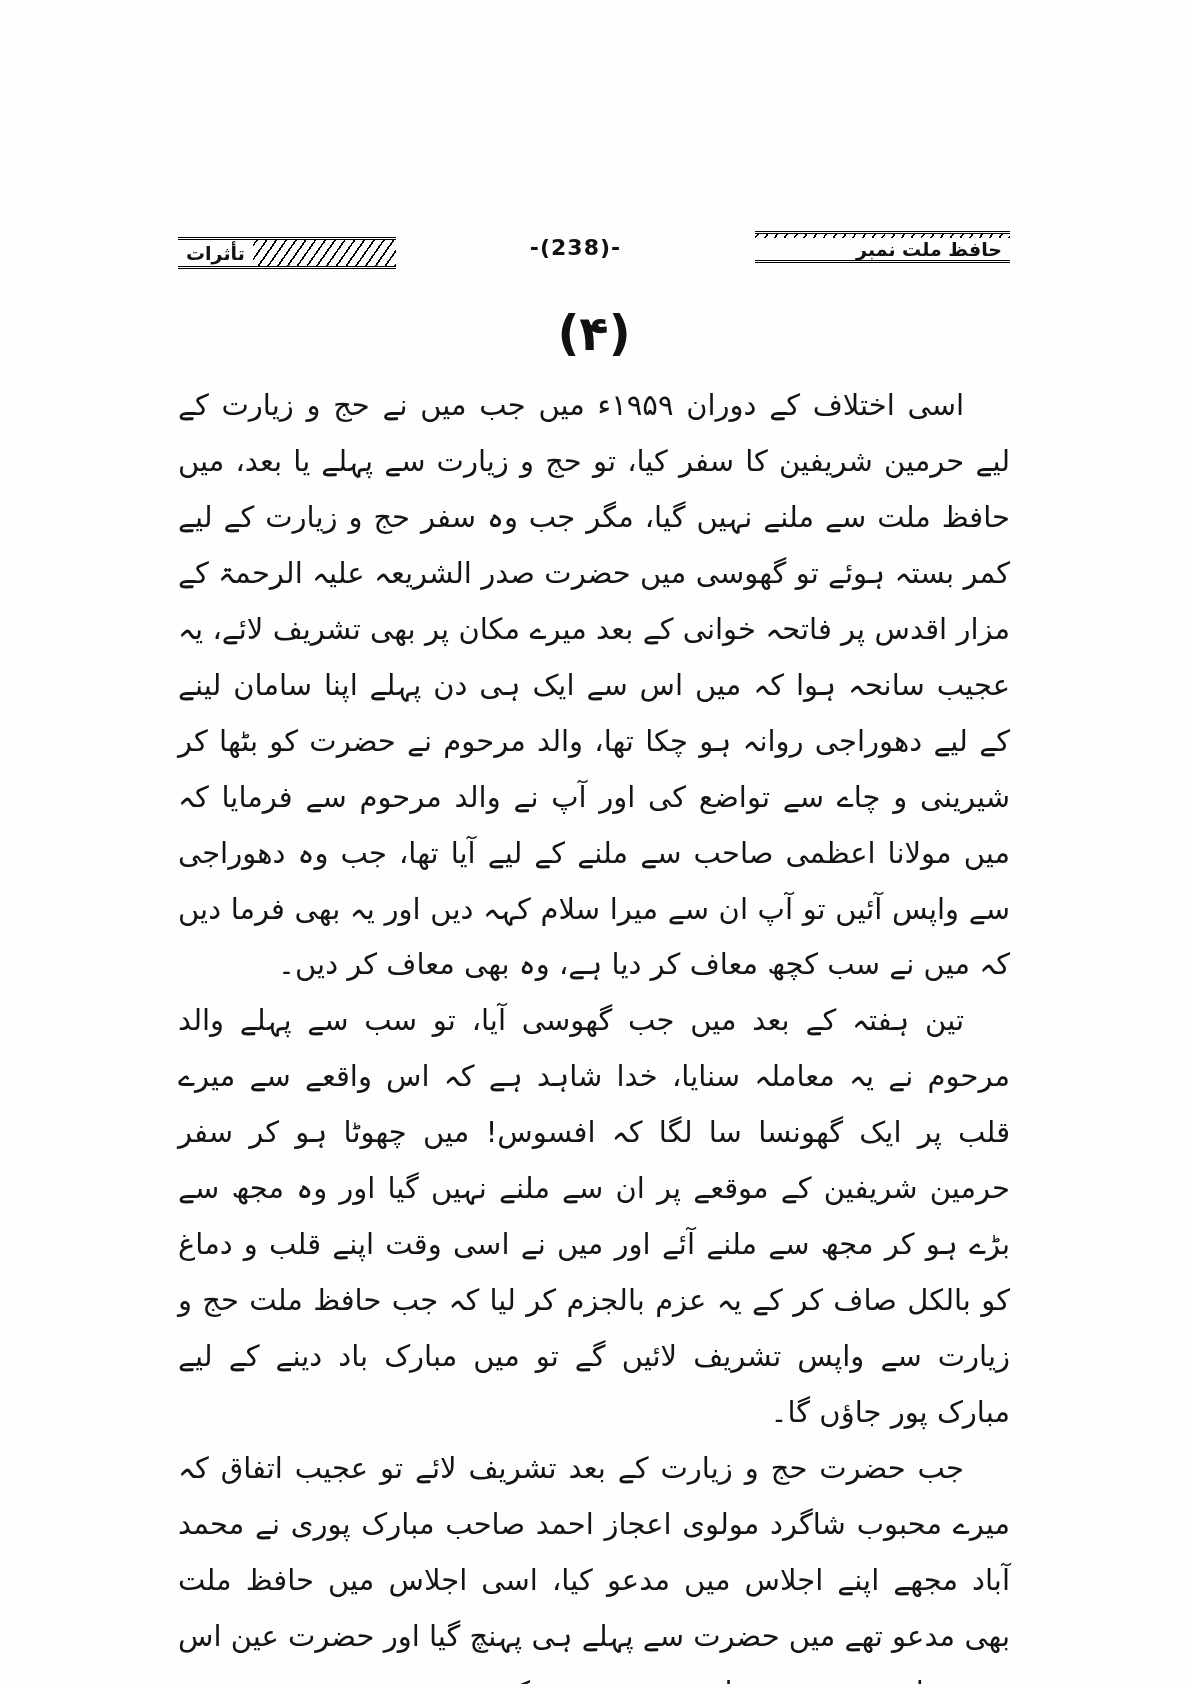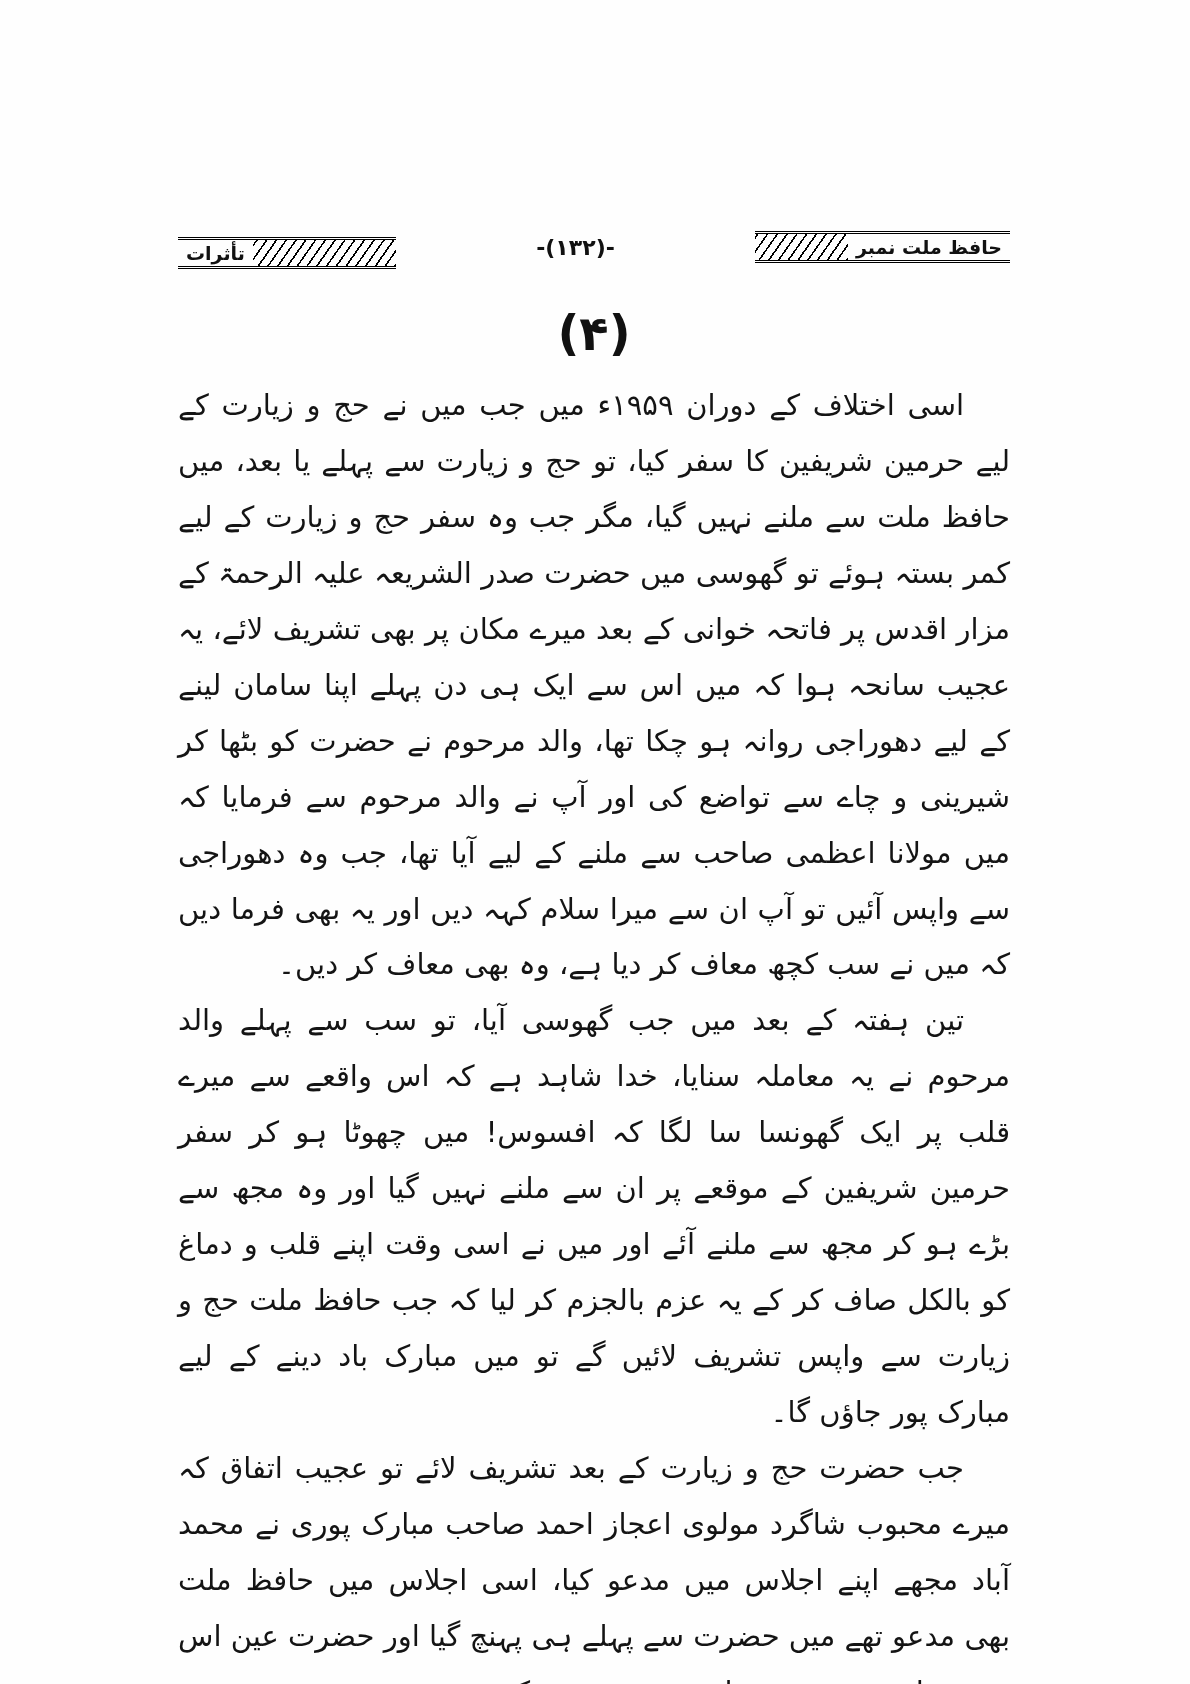--- a/index.html
+++ b/index.html
@@ -34,21 +34,21 @@
   }
   .band {
     display: flex;
     align-items: stretch;
     border-top: 3px double #000;
     border-bottom: 3px double #000;
     height: 32px;
     box-sizing: border-box;
   }
   .band-left  { width: 218px; margin-top: 12px; }
-  .band-right { width: 255px; }
+  .band-right { width: 255px; flex-direction: column; }
   .band-label {
     direction: rtl;
     font-size: 19px;
     font-weight: bold;
     display: flex;
     align-items: center;
     padding: 0 8px;
     white-space: nowrap;
     letter-spacing: 1px;
   }
@@ -98,21 +98,21 @@
 
 <div class="page">
 
   <div class="header">
 
     <div class="band band-left">
       <span class="band-label">تأثرات</span>
       <span class="hatch"></span>
     </div>
 
-    <div class="page-number">-(۱۳۲)-</div>
+    <div class="page-number">-(238)-</div>
 
     <div class="band band-right">
       <span class="hatch"></span>
       <span class="band-label">حافظ ملت نمبر</span>
     </div>
 
   </div>
 
   <div class="section-heading">(۴)</div>
 

